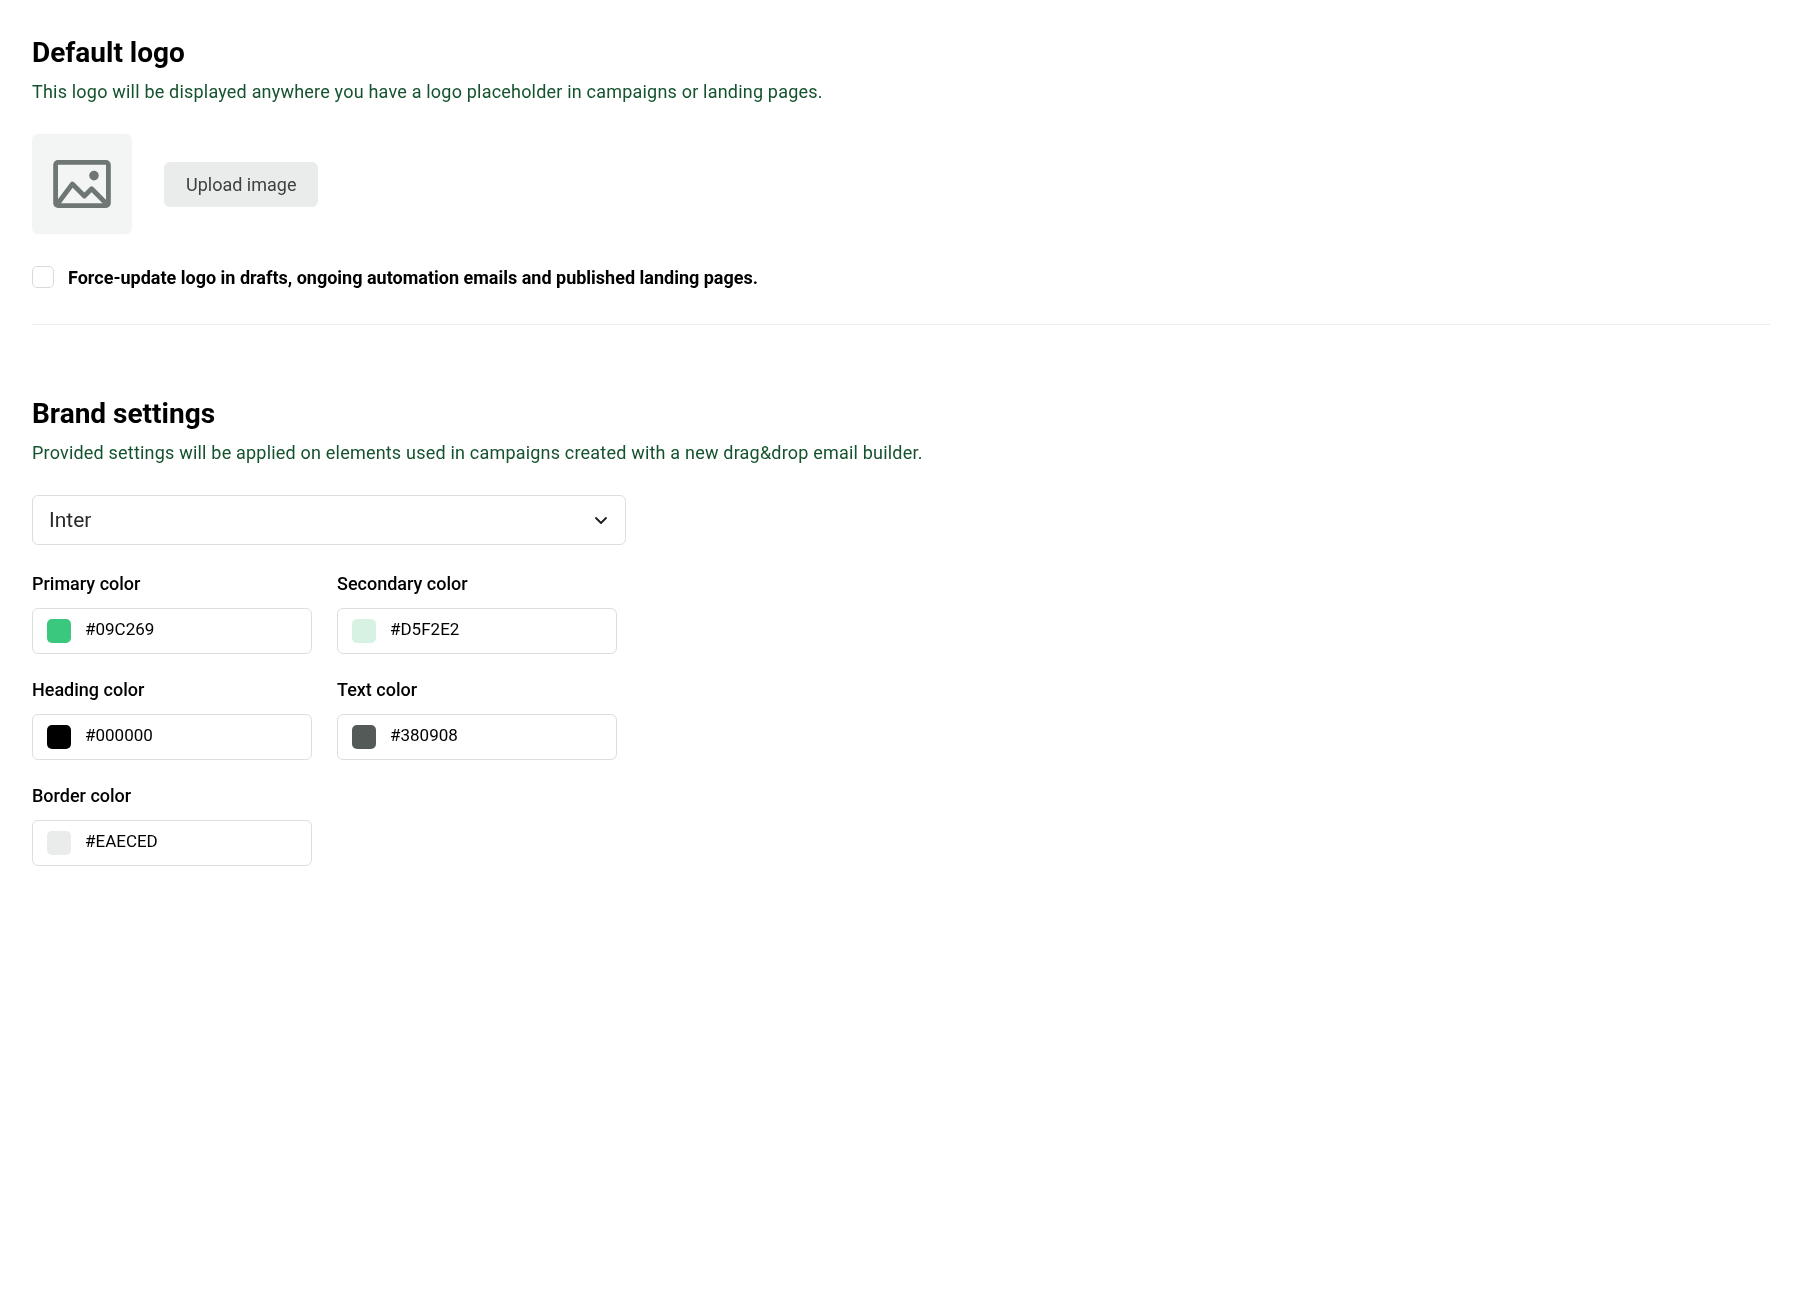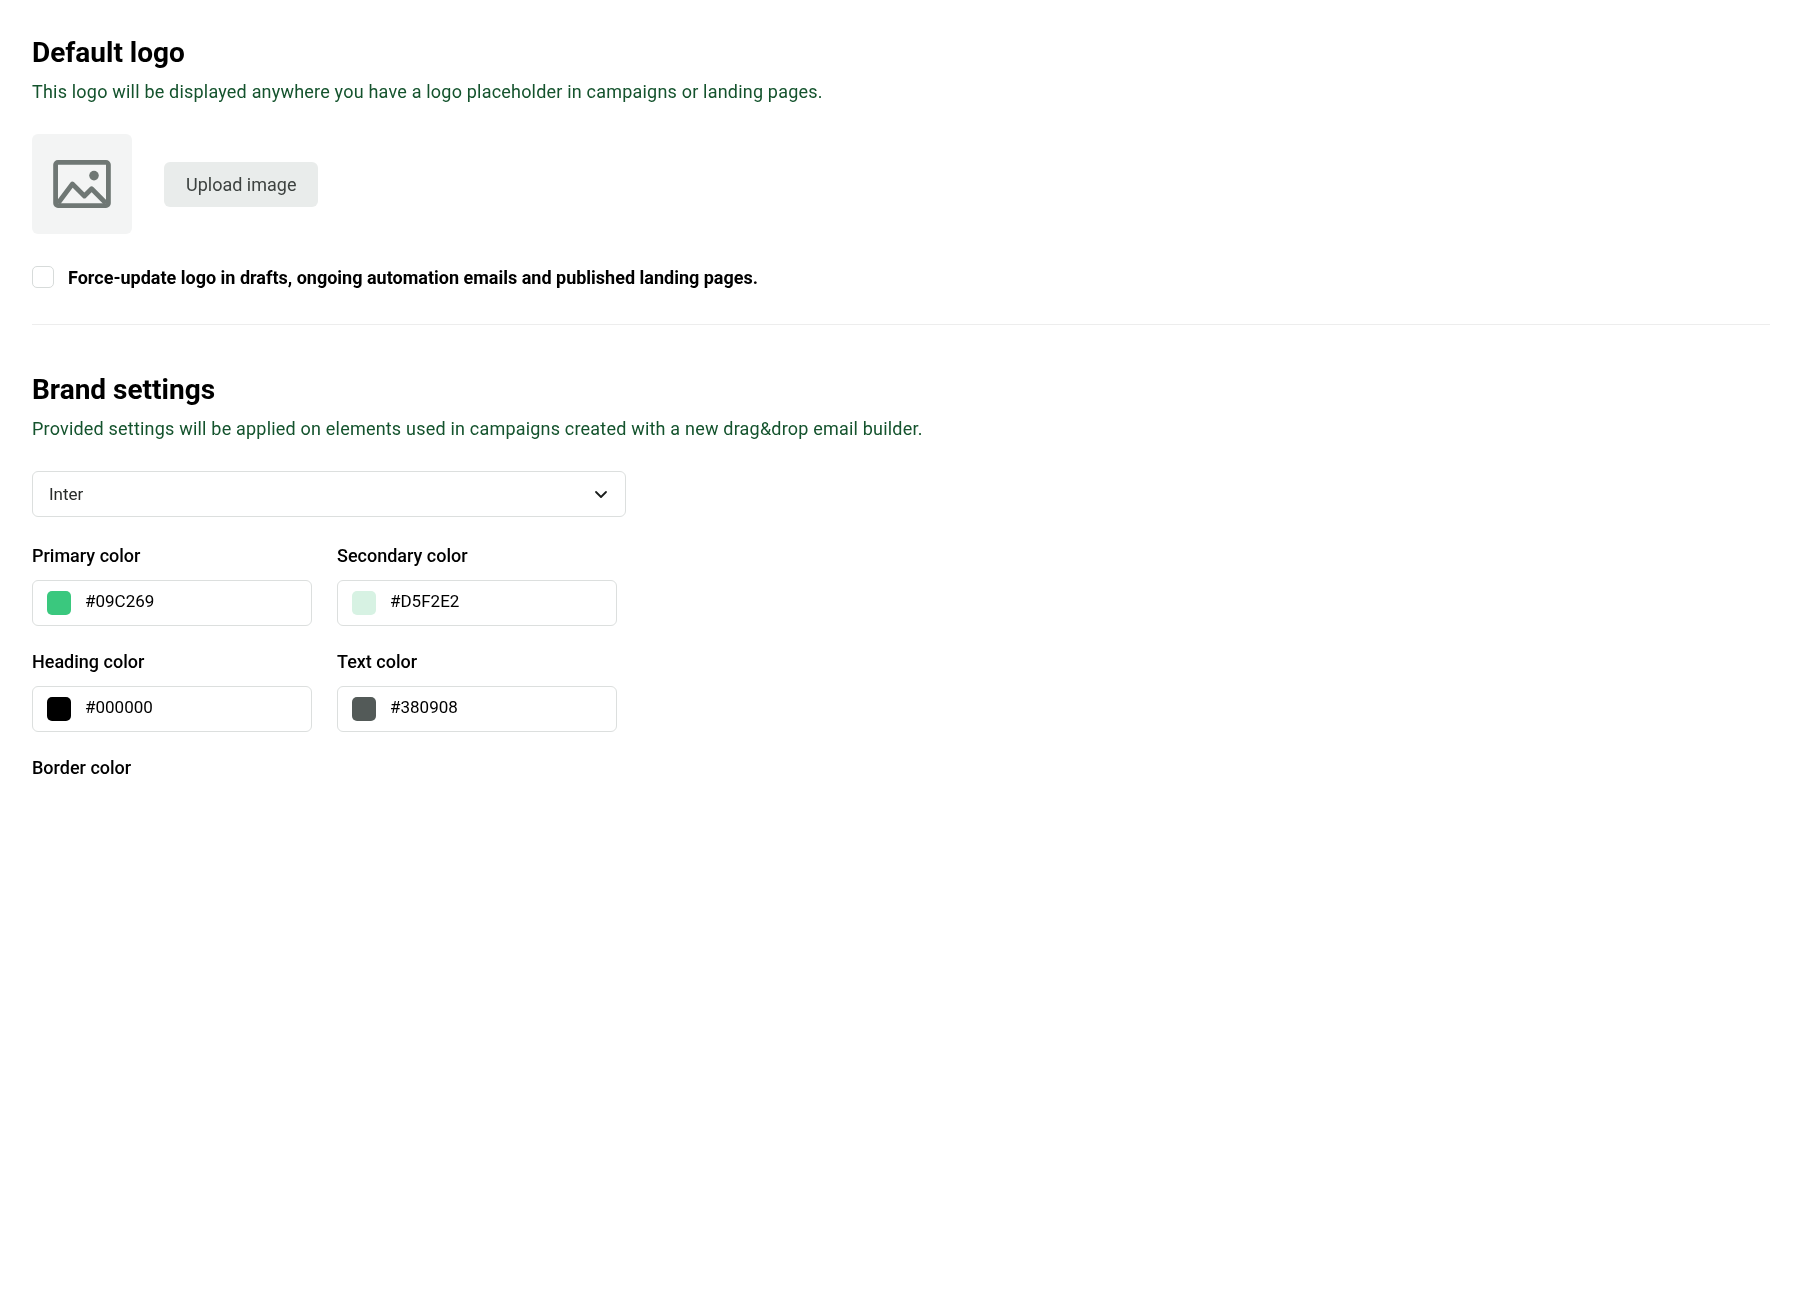--- a/index.html
+++ b/index.html
@@ -10,21 +10,21 @@
 
     body {
       font-family: -apple-system, BlinkMacSystemFont, "Segoe UI", Roboto, Helvetica, Arial, sans-serif;
       background: #ffffff;
       color: #000000;
       padding: 36px 32px;
       width: 1802px;
     }
 
     .section {
-      margin-bottom: 48px;
+      margin-bottom: 72px;
     }
 
     .section-title {
       font-size: 28px;
       font-weight: 700;
       color: #000000;
       margin-bottom: 12px;
     }
 
     .section-description {
@@ -109,21 +109,21 @@
     .font-select {
       width: 594px;
       position: relative;
     }
 
     .select-box {
       width: 100%;
       border: 1px solid #dcdfde;
       border-radius: 6px;
       padding: 12px 16px;
-      font-size: 17px;
+      font-size: 21px;
       color: #282b2a;
       background: #ffffff;
       cursor: pointer;
       display: flex;
       align-items: center;
       justify-content: space-between;
       font-family: inherit;
       text-align: left;
     }
 
@@ -240,16 +240,20 @@
     <div class="color-field">
       <label class="field-label">Text color</label>
       <div class="color-input">
         <div class="color-swatch" style="background:#535a58;"></div>
         <span class="color-value">#380908</span>
       </div>
     </div>
 
     <div class="color-field">
       <label class="field-label">Border color</label>
+      <div class="color-input">
+        <div class="color-swatch" style="background:#e9eceb;"></div>
+        <span class="color-value">#EAECED</span>
+      </div>
     </div>
 
   </div>
 </div>
 
 </body></html>

